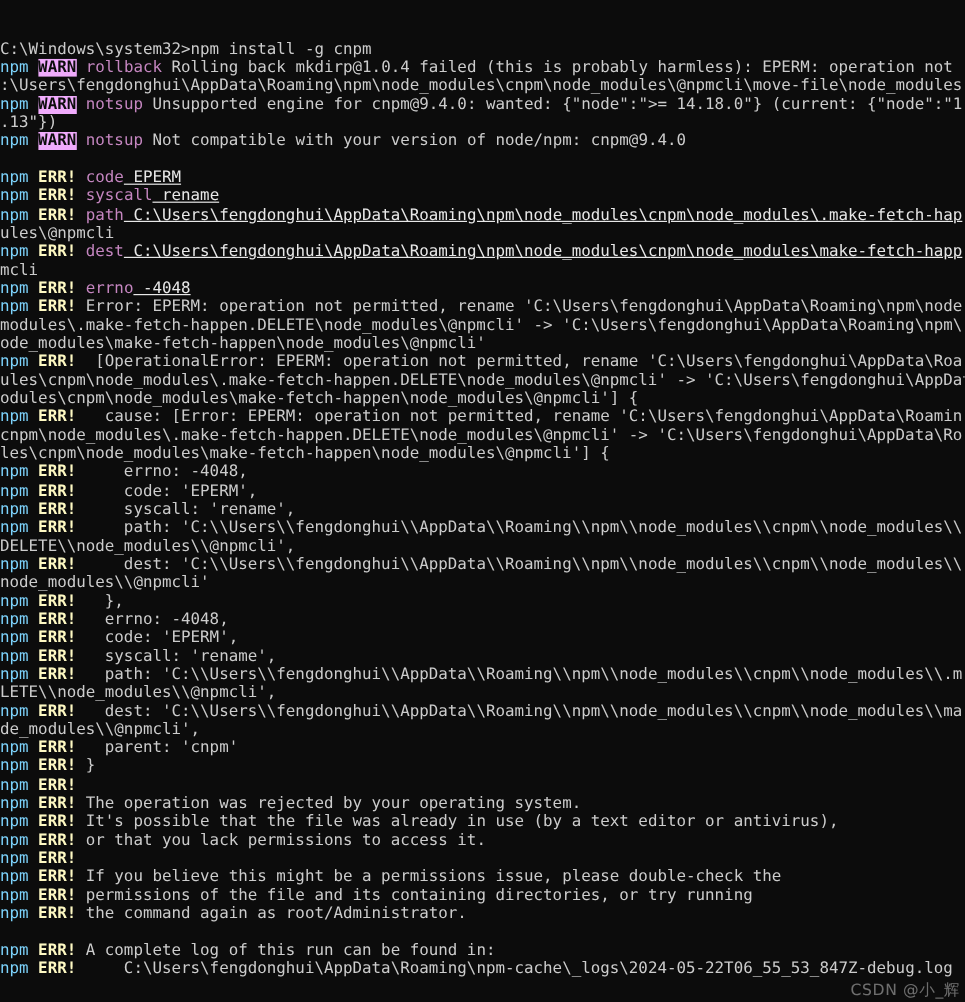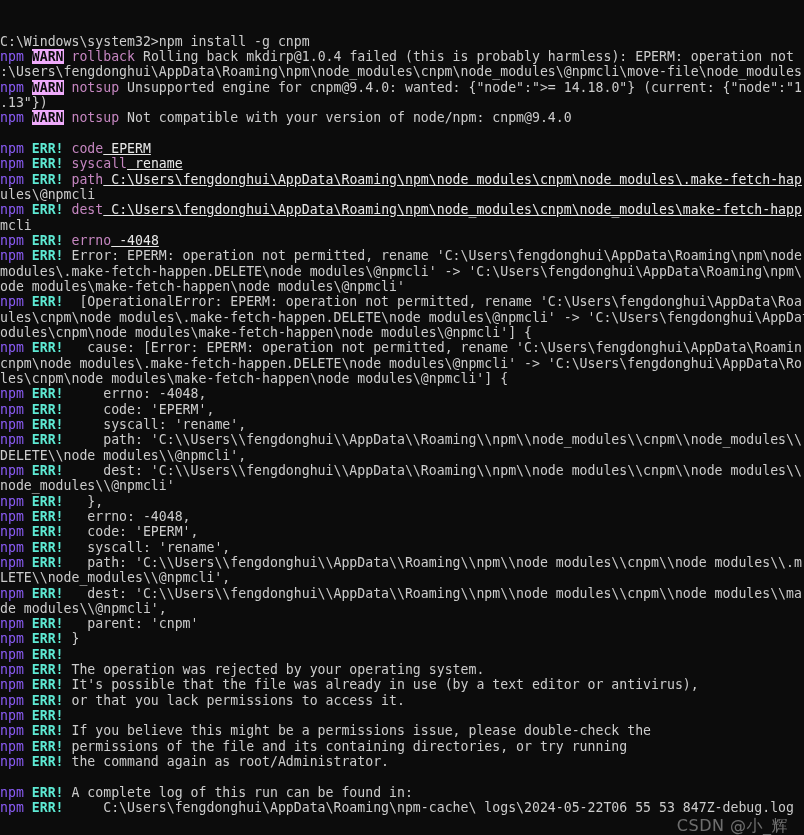--- a/index.html
+++ b/index.html
@@ -28,35 +28,35 @@
     white-space: pre;
     overflow: hidden;
   }
   .line {
     height: 15.34px;
     white-space: pre;
     overflow: hidden;
     display: block;
   }
   .t-default { color: #cccccc; }
-  .t-prefix  { color: #8b5cf6; }
-  .t-err     { color: #5eead4; font-weight: bold; }
+  .t-prefix  { color: #7dd3fc; }
+  .t-err     { color: #fef9c3; font-weight: bold; }
   .t-warnbadge {
     background: #f0abfc;
     color: #0c0c0c;
     font-weight: bold;
   }
   .t-magenta-bright { color: #c586c0; }
   .t-white   { color: #e8e8e8; text-decoration: underline; }
   #watermark {
     position: absolute;
-    right: 16px;
+    right: 4px;
     bottom: 2px;
     font-family: "DejaVu Sans", "Liberation Sans", sans-serif;
-    font-size: 16px;
+    font-size: 13px;
     color: rgba(230,230,230,0.45);
     letter-spacing: 0.5px;
     white-space: nowrap;
     pointer-events: none;
   }
 </style>
 </head>
 <body>
 
 <div id="terminal">

